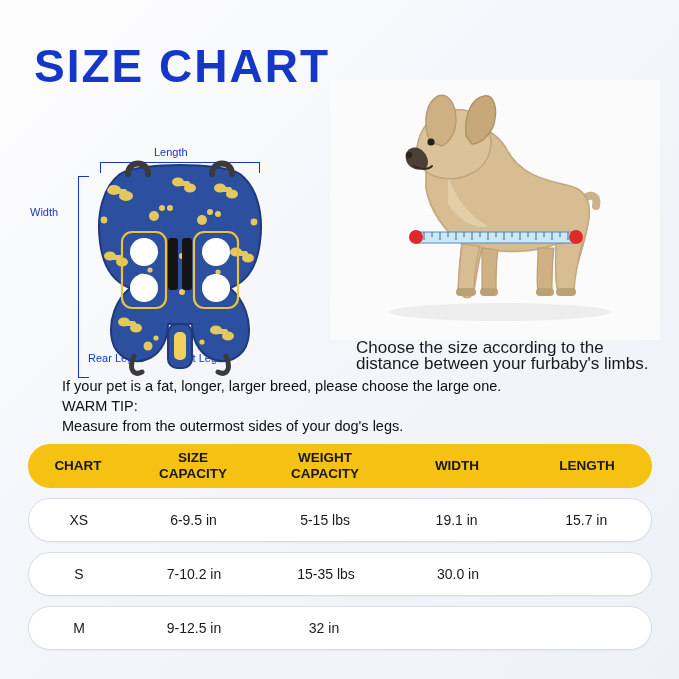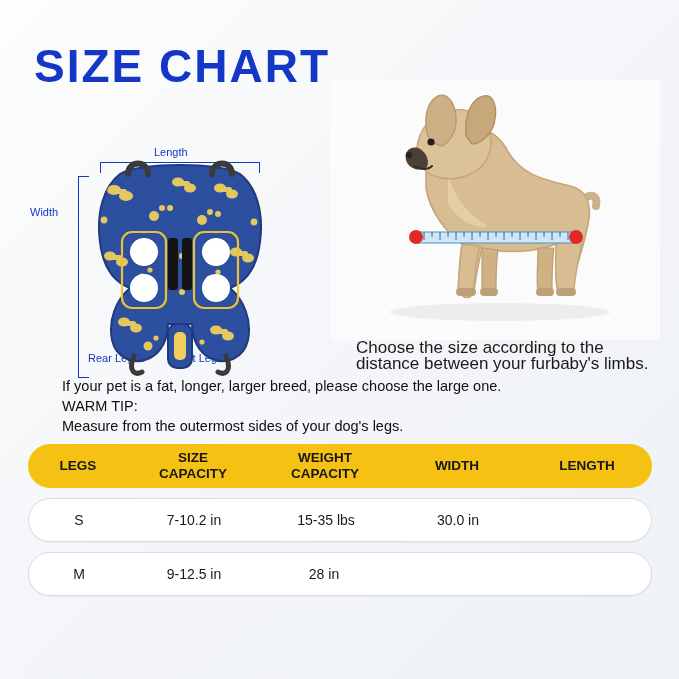--- a/index.html
+++ b/index.html
@@ -343,46 +343,53 @@
   <div class="warm-tip">
     <div>If your pet is a fat, longer, larger breed, please choose the large one.</div>
     <div>WARM TIP:</div>
     <div>Measure from the outermost sides of your dog's legs.</div>
   </div>
 
   <div class="table-wrap">
 
     <div class="row header">
       <div class="cell c0">
-        <span class="two-line">LEGS</span>
+        <span class="two-line">CHART</span>
       </div>
       <div class="cell c1">
         <span class="two-line">SIZE</span>
         <span class="two-line">CAPACITY</span>
       </div>
       <div class="cell c2">
         <span class="two-line">WEIGHT</span>
         <span class="two-line">CAPACITY</span>
       </div>
       <div class="cell c3">
         <span class="two-line">WIDTH</span>
       </div>
       <div class="cell c4">
         <span class="two-line">LENGTH</span>
       </div>
     </div>
 
+    <div class="row body">
+      <div class="cell c0">XS</div>
+      <div class="cell c1">6-9.5 in</div>
+      <div class="cell c2">5-15 lbs</div>
+      <div class="cell c3">19.1 in</div>
+      <div class="cell c4">15.7 in</div>
+    </div>
 
     <div class="row body">
       <div class="cell c0">S</div>
       <div class="cell c1">7-10.2 in</div>
       <div class="cell c2">15-35 lbs</div>
       <div class="cell c3">30.0 in</div>
     </div>
 
     <div class="row body">
       <div class="cell c0">M</div>
       <div class="cell c1">9-12.5 in</div>
-      <div class="cell c4">28 in</div>
+      <div class="cell c4">32 in</div>
     </div>
 
   </div>
 </div>
 
 </body></html>

